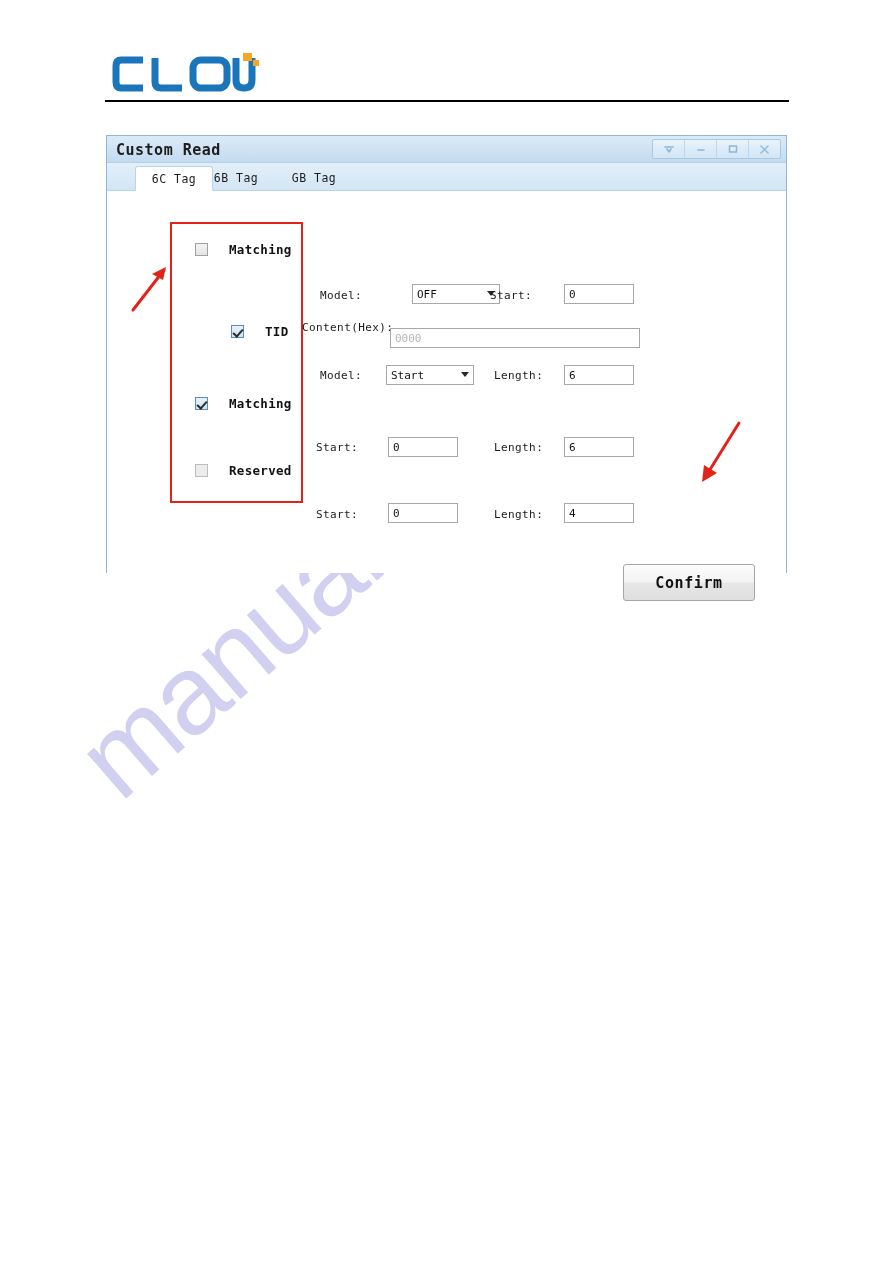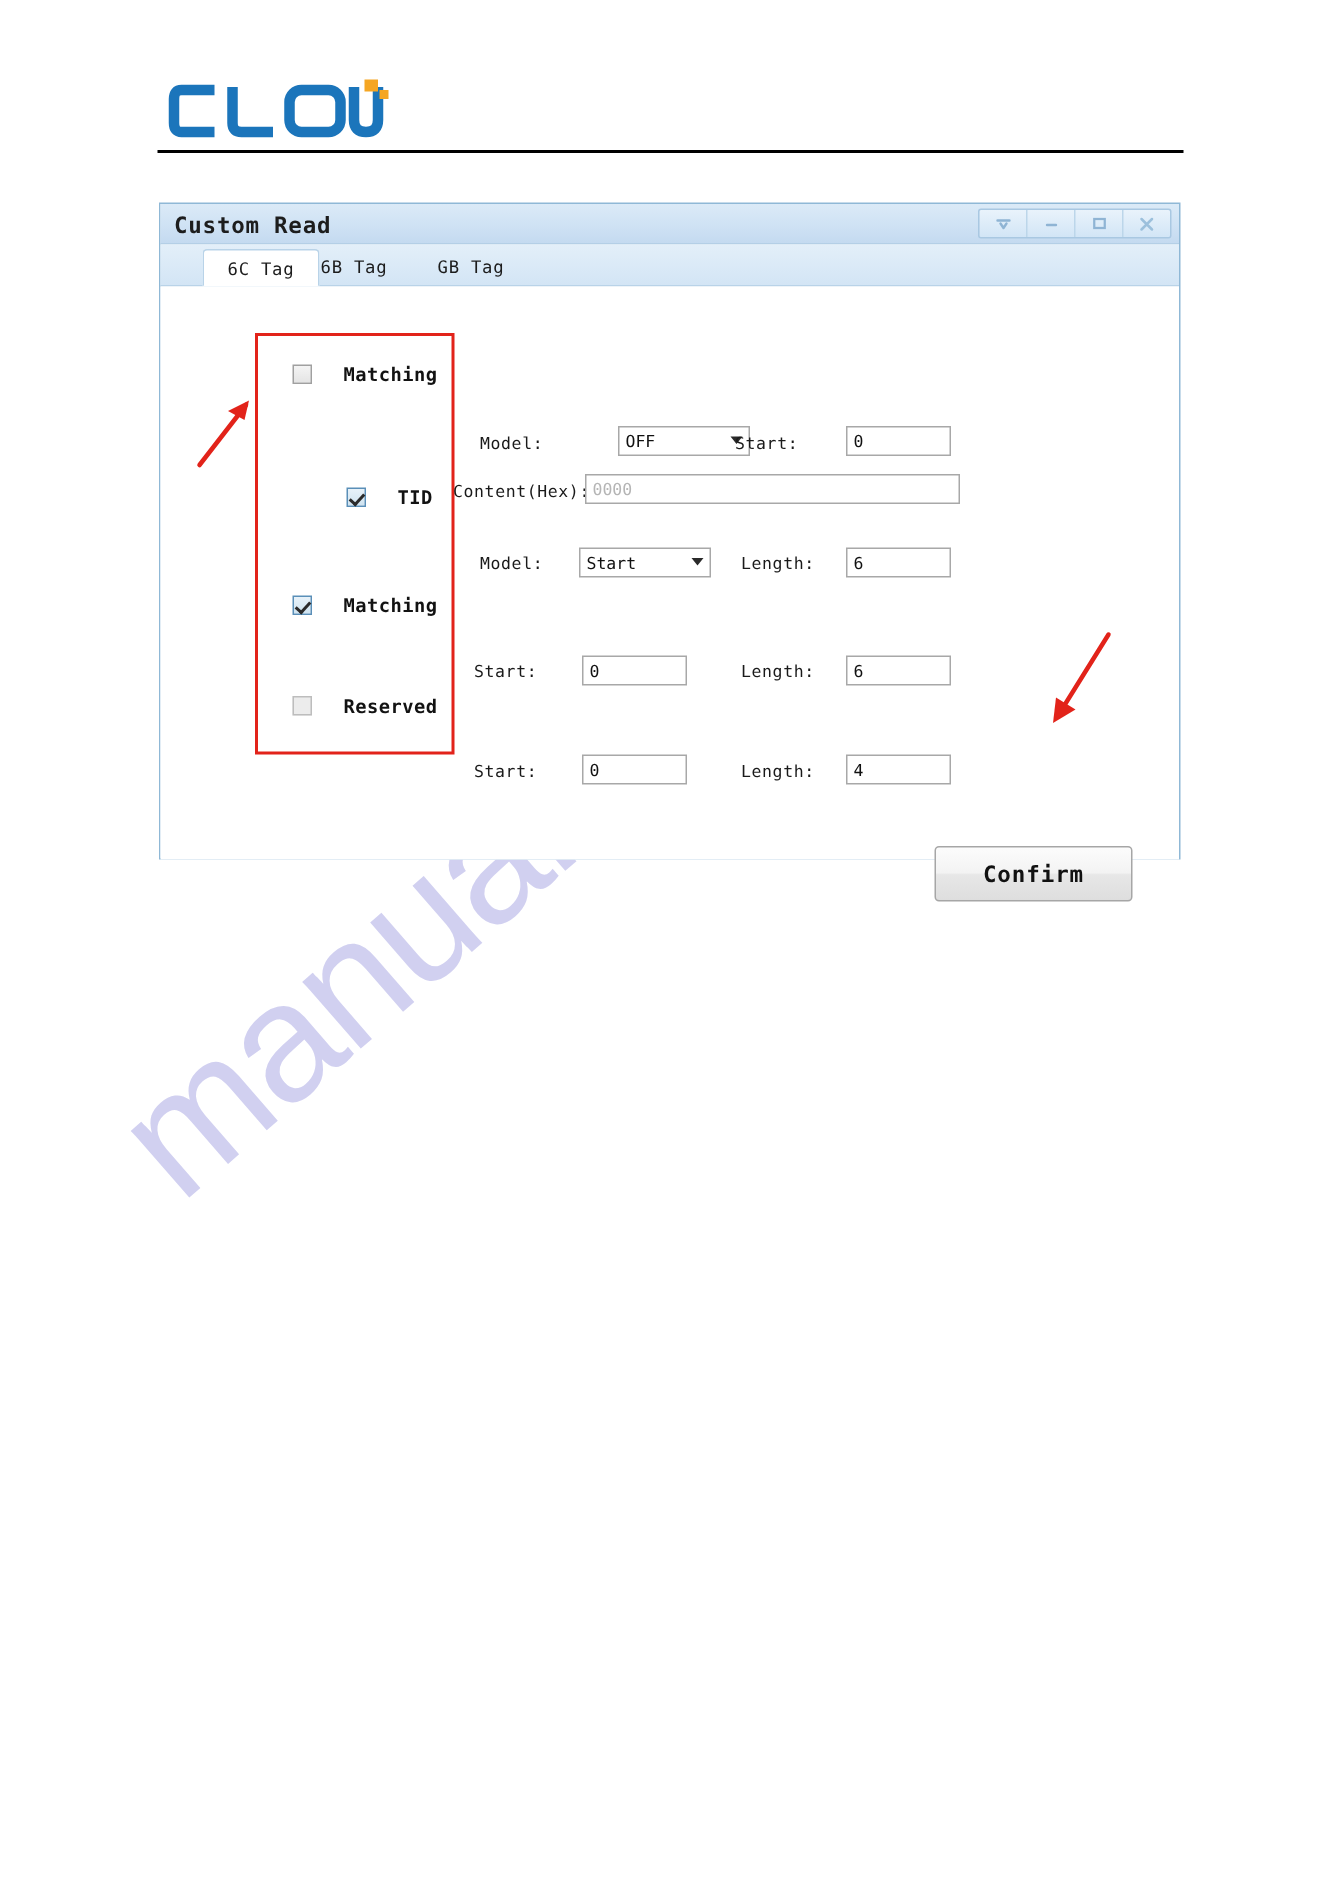--- a/index.html
+++ b/index.html
@@ -230,21 +230,21 @@
     border: 1px solid #a8a8a8;
     background: #ffffff;
     box-sizing: border-box;
     font-size: 11px;
     color: #111111;
     padding: 2px 0 0 4px;
     line-height: 16px;
     z-index: 5;
     font-family: "DejaVu Sans Mono", monospace;
   }
-  .txtbox.placeholder { color: #b5b5b5; }
+  .txtbox.placeholder { color: #b5b5b5; margin-top: 12px; }
 
   .combo {
     position: absolute;
     height: 20px;
     width: 88px;
     border: 1px solid #a8a8a8;
     background: #ffffff;
     box-sizing: border-box;
     z-index: 5;
   }

